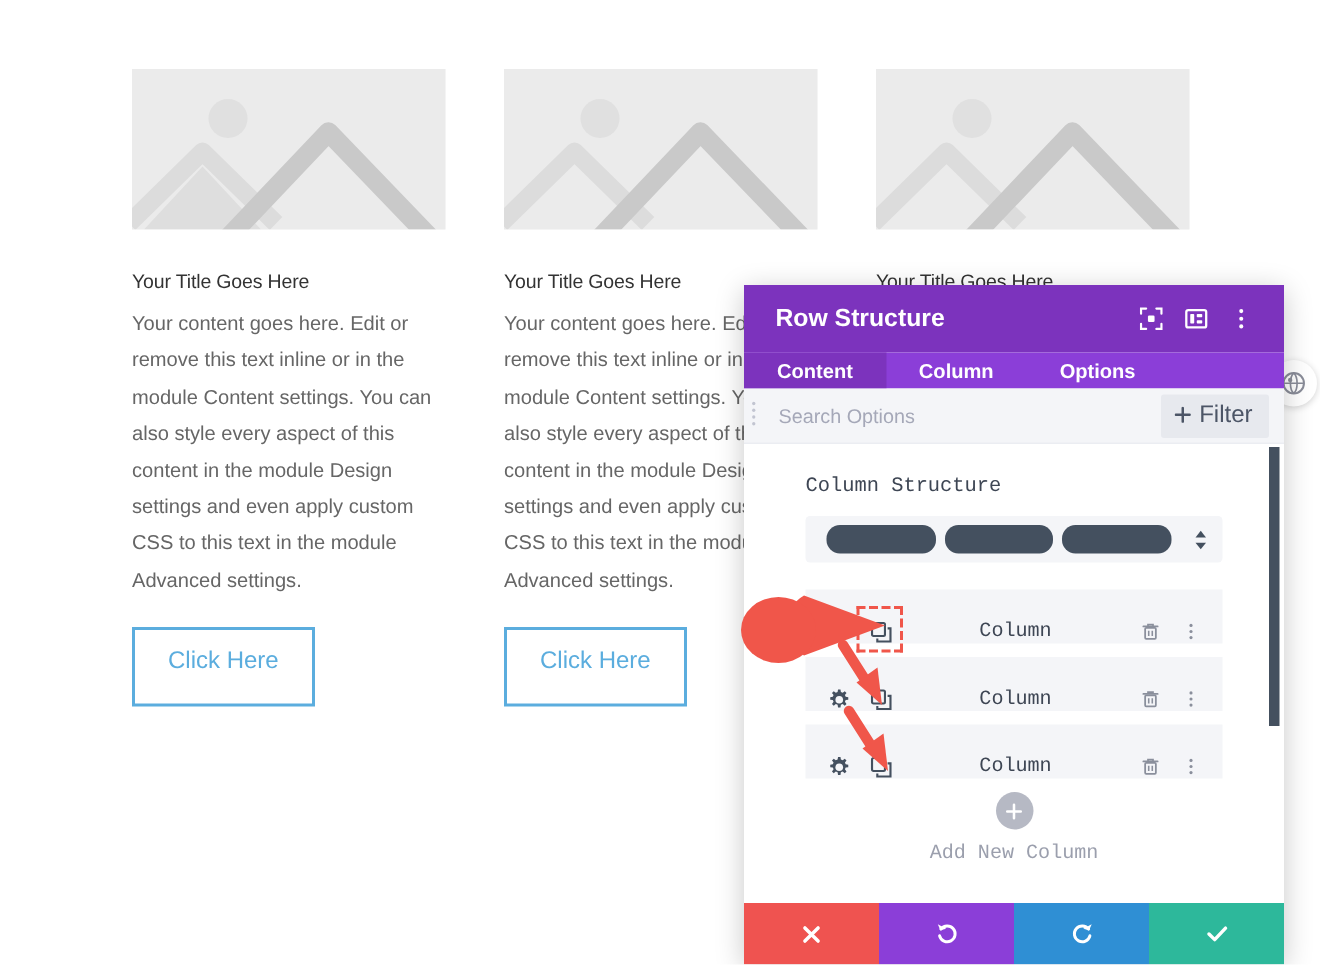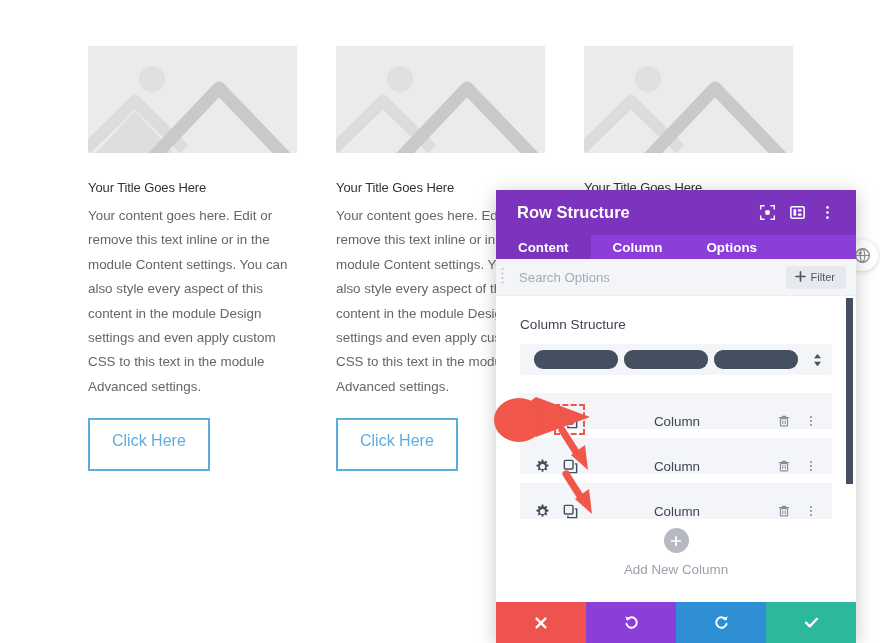--- a/index.html
+++ b/index.html
@@ -146,34 +146,35 @@
     background: transparent;
     font-family: "Liberation Sans", sans-serif;
     font-size: 13.2px;
     color: #8f92a1;
     padding-left: 11px;
   }
   .search-input::placeholder { color: #a5a8b8; opacity: 1; }
   .filter-btn {
     background: #e7e9ee;
     color: #4c5566;
-    font-size: 11px;
+    font-size: 16px;
     font-weight: 400;
     padding: 5px 11px 6px 9px;
     display: flex; align-items: center; gap: 5px;
     border-radius: 2px;
     justify-content: center;
   }
 
   .modal-body {
     flex: 1 1 auto;
     background: #ffffff;
     position: relative;
     overflow: hidden;
-    padding: 0 24px;
+    padding: 0 41px;
+    font-family: Liberation Mono, monospace;
   }
   .section-label {
     font-size: 13.6px;
     color: #3e4654;
     font-weight: 400;
     margin: 21px 0 0 0;
   }
 
   .struct-picker {
     margin-top: 12px;

